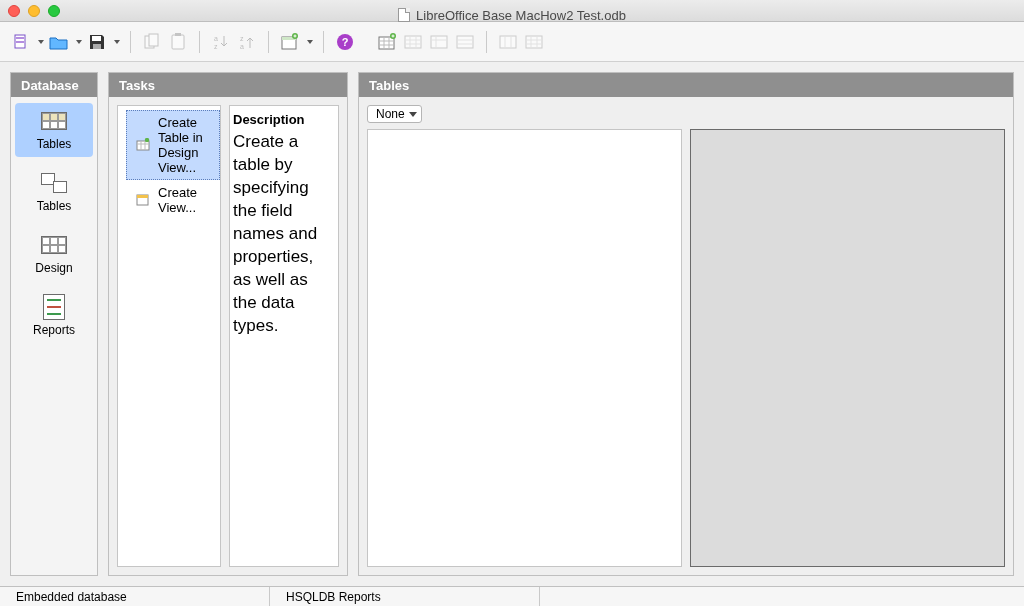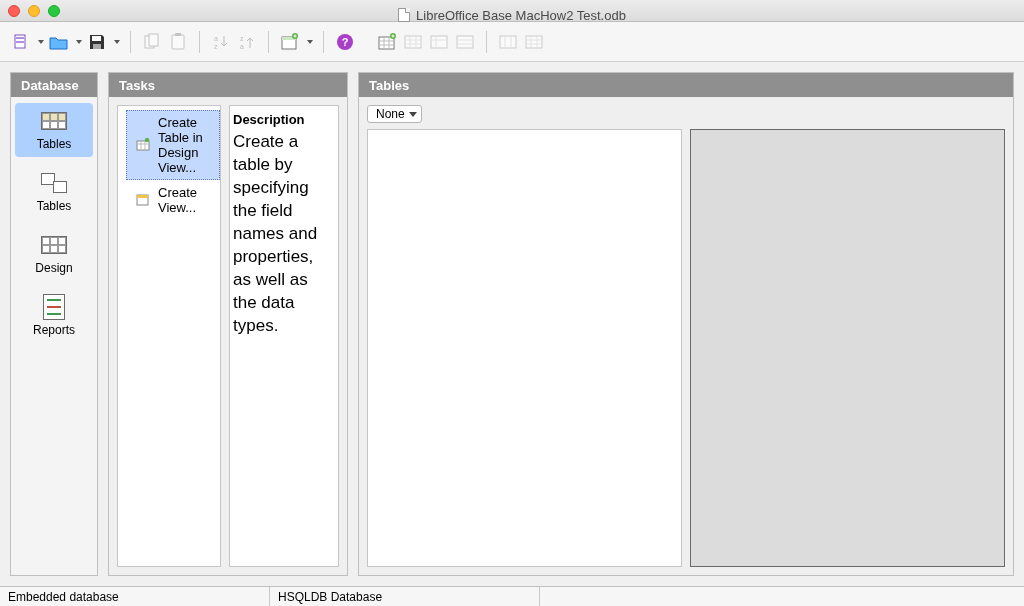--- a/index.html
+++ b/index.html
@@ -172,21 +172,21 @@
     flex: 1; border: 1px solid #6a6a6a; background: #dcdcdc;
   }
 
   
   .statusbar {
     height: 20px; border-top: 1px solid #c0c0c0;
     display: flex; background: #f6f6f6;
     font-size: 12px; align-items: stretch;
   }
   .status-cell {
-    padding: 2px 8px; border-right: 1px solid #c9c9c9;
+    padding: 2px 16px; border-right: 1px solid #c9c9c9;
     display: flex; align-items: center; min-width: 270px;
   }
   .status-cell:last-child { border-right: none; flex: 1; }
 </style>
 </head>
 <body>
 
 <div class="titlebar">
   <div class="traffic">
     <div class="btn btn-close"></div>
@@ -403,15 +403,15 @@
           <div class="tables-preview"></div>
         </div>
       </div>
     </div>
 
   </div>
 </div>
 
 <div class="statusbar">
   <div class="status-cell">Embedded database</div>
-  <div class="status-cell">HSQLDB Database</div>
+  <div class="status-cell">HSQLDB Reports</div>
   <div class="status-cell"></div>
 </div>
 
 </body></html>

